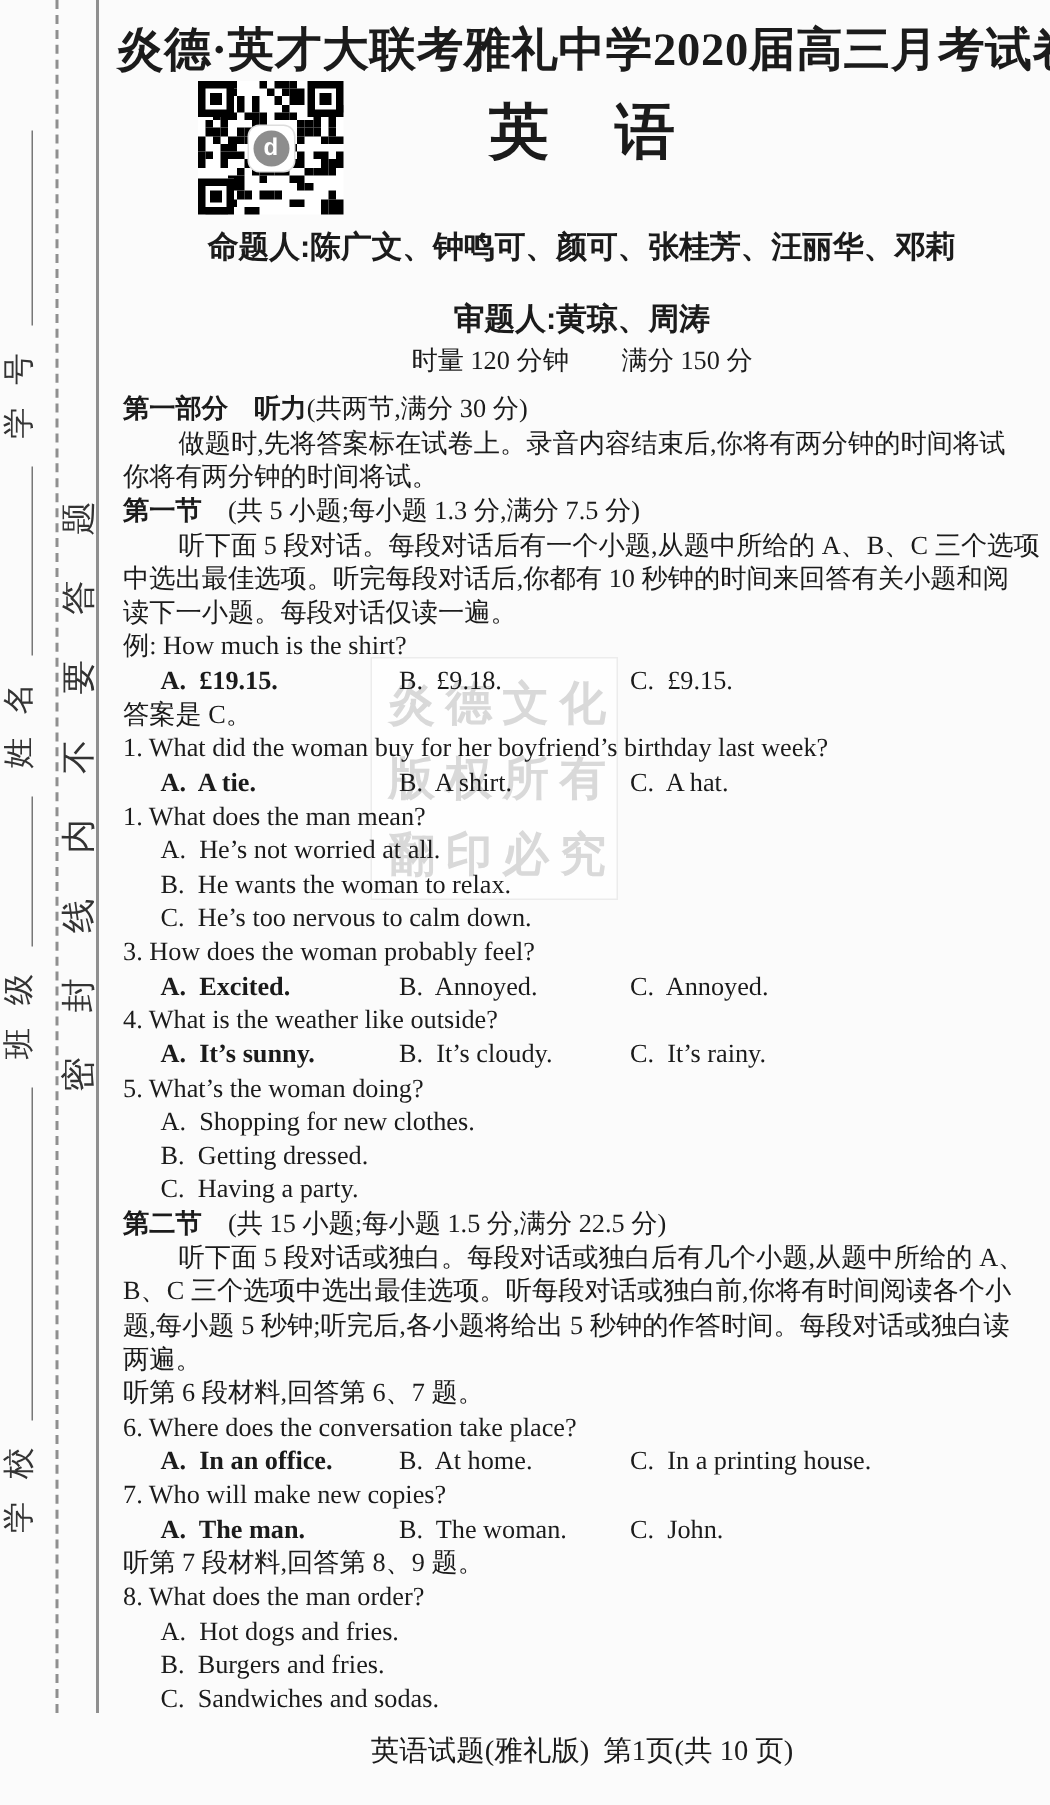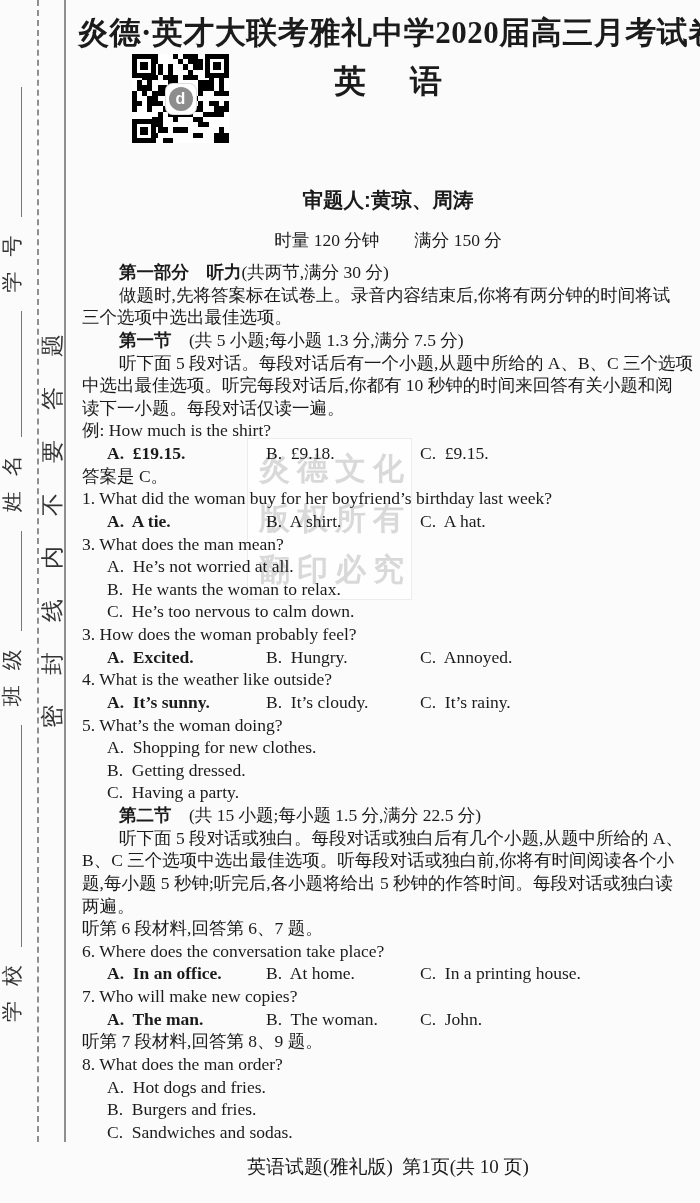--- a/index.html
+++ b/index.html
@@ -30,29 +30,29 @@
     letter-spacing:30px;text-indent:30px;white-space:nowrap;
   }
   
   .title{
     position:absolute;left:78px;top:12px;width:614px;text-align:center;
     font-size:31px;font-weight:700;letter-spacing:0.5px;white-space:nowrap;
   }
   .subject{
     position:absolute;left:85px;top:60px;width:606px;text-align:center;
     font-family:"Liberation Sans","DejaVu Sans",sans-serif;
-    font-size:32px;font-weight:700;letter-spacing:44px;text-indent:44px;white-space:pre;
+    font-size:40px;font-weight:700;letter-spacing:44px;text-indent:44px;white-space:pre;
   }
   .setters{
     position:absolute;left:85px;top:150px;width:606px;text-align:center;
     font-family:"Liberation Sans","DejaVu Sans",sans-serif;
     font-size:20.5px;font-weight:700;white-space:pre;
   }
   .reviewers{
-    position:absolute;left:85px;top:186px;width:606px;text-align:center;
+    position:absolute;left:85px;top:198px;width:606px;text-align:center;
     font-family:"Liberation Sans","DejaVu Sans",sans-serif;
     font-size:20.5px;font-weight:700;white-space:pre;
   }
   .duration{
     position:absolute;left:85px;top:228px;width:606px;text-align:center;
     font-size:17.5px;white-space:pre;
   }
   
   .qr{position:absolute;left:132px;top:54px;width:97px;height:89px;background:#fff;}
   .qr-grid{position:absolute;inset:0;display:grid;grid-template-columns:repeat(19,1fr);grid-template-rows:repeat(17,1fr);}
@@ -79,21 +79,21 @@
     display:flex;flex-direction:column;justify-content:space-evenly;align-items:flex-end;
   }
   .watermark span{
     font-size:31px;font-weight:700;color:#d9d9d9;letter-spacing:7px;text-indent:7px;white-space:nowrap;
   }
   
   .body{position:absolute;left:82px;top:261px;width:612px;}
   .line{position:relative;height:22.63px;line-height:22.63px;font-size:17.5px;white-space:pre;}
   .line.p{padding-left:37px;}
   .line.o1{padding-left:25px;}
-  .line .hb{font-weight:700;font-family:"Liberation Sans","DejaVu Sans",sans-serif;margin-left:37px;}
+  .line .hb{font-weight:700;font-family:"Liberation Sans","DejaVu Sans",sans-serif;}
   .line .opt{position:absolute;top:0;}
   .line .oa{left:25px;font-weight:bold;}
   .line .ob{left:184px;}
   .line .oc{left:338px;}
   
   .footer{
     position:absolute;left:85px;top:1154px;width:606px;text-align:center;
     font-size:19px;white-space:pre;
   }
 </style>
@@ -448,48 +448,49 @@
       </div>
     <div class="finder tl"></div>
     <div class="finder tr"></div>
     <div class="finder bl"></div>
     <div class="qr-logo">
       <span>d</span>
     </div>
   </div>
 
   <div class="subject">英语</div>
+  <div class="setters">命题人:陈广文、钟鸣可、颜可、张桂芳、汪丽华、邓莉</div>
   <div class="reviewers">审题人:黄琼、周涛</div>
   <div class="duration">时量 120 分钟　　满分 150 分</div>
 
   <div class="watermark">
     <span>炎德文化</span>
     <span>版权所有</span>
     <span>翻印必究</span>
   </div>
 
   <div class="body" id="body">
       <div class="line"><span class="hb">第一部分　听力</span><span class="hr">(共两节,满分 30 分)</span></div>
       <div class="line p">做题时,先将答案标在试卷上。录音内容结束后,你将有两分钟的时间将试</div>
-      <div class="line">三个选项中选出最佳选项。</div>
+      <div class="line">你将有两分钟的时间将试。</div>
       <div class="line"><span class="hb">第一节</span><span class="hr">　(共 5 小题;每小题 1.3 分,满分 7.5 分)</span></div>
       <div class="line p">听下面 5 段对话。每段对话后有一个小题,从题中所给的 A、B、C 三个选项</div>
       <div class="line">中选出最佳选项。听完每段对话后,你都有 10 秒钟的时间来回答有关小题和阅</div>
       <div class="line">读下一小题。每段对话仅读一遍。</div>
       <div class="line">例: How much is the shirt?</div>
       <div class="line"><span class="opt oa">A.  £19.15.</span><span class="opt ob">B.  £9.18.</span><span class="opt oc">C.  £9.15.</span></div>
       <div class="line">答案是 C。</div>
       <div class="line">1. What did the woman buy for her boyfriend’s birthday last week?</div>
       <div class="line"><span class="opt oa">A.  A tie.</span><span class="opt ob">B.  A shirt.</span><span class="opt oc">C.  A hat.</span></div>
-      <div class="line">3. What does the man mean?</div>
+      <div class="line">1. What does the man mean?</div>
       <div class="line o1">A.  He’s not worried at all.</div>
       <div class="line o1">B.  He wants the woman to relax.</div>
       <div class="line o1">C.  He’s too nervous to calm down.</div>
       <div class="line">3. How does the woman probably feel?</div>
-      <div class="line"><span class="opt oa">A.  Excited.</span><span class="opt ob">B.  Hungry.</span><span class="opt oc">C.  Annoyed.</span></div>
+      <div class="line"><span class="opt oa">A.  Excited.</span><span class="opt ob">B.  Annoyed.</span><span class="opt oc">C.  Annoyed.</span></div>
       <div class="line">4. What is the weather like outside?</div>
       <div class="line"><span class="opt oa">A.  It’s sunny.</span><span class="opt ob">B.  It’s cloudy.</span><span class="opt oc">C.  It’s rainy.</span></div>
       <div class="line">5. What’s the woman doing?</div>
       <div class="line o1">A.  Shopping for new clothes.</div>
       <div class="line o1">B.  Getting dressed.</div>
       <div class="line o1">C.  Having a party.</div>
       <div class="line"><span class="hb">第二节</span><span class="hr">　(共 15 小题;每小题 1.5 分,满分 22.5 分)</span></div>
       <div class="line p">听下面 5 段对话或独白。每段对话或独白后有几个小题,从题中所给的 A、</div>
       <div class="line">B、C 三个选项中选出最佳选项。听每段对话或独白前,你将有时间阅读各个小</div>
       <div class="line">题,每小题 5 秒钟;听完后,各小题将给出 5 秒钟的作答时间。每段对话或独白读</div>

